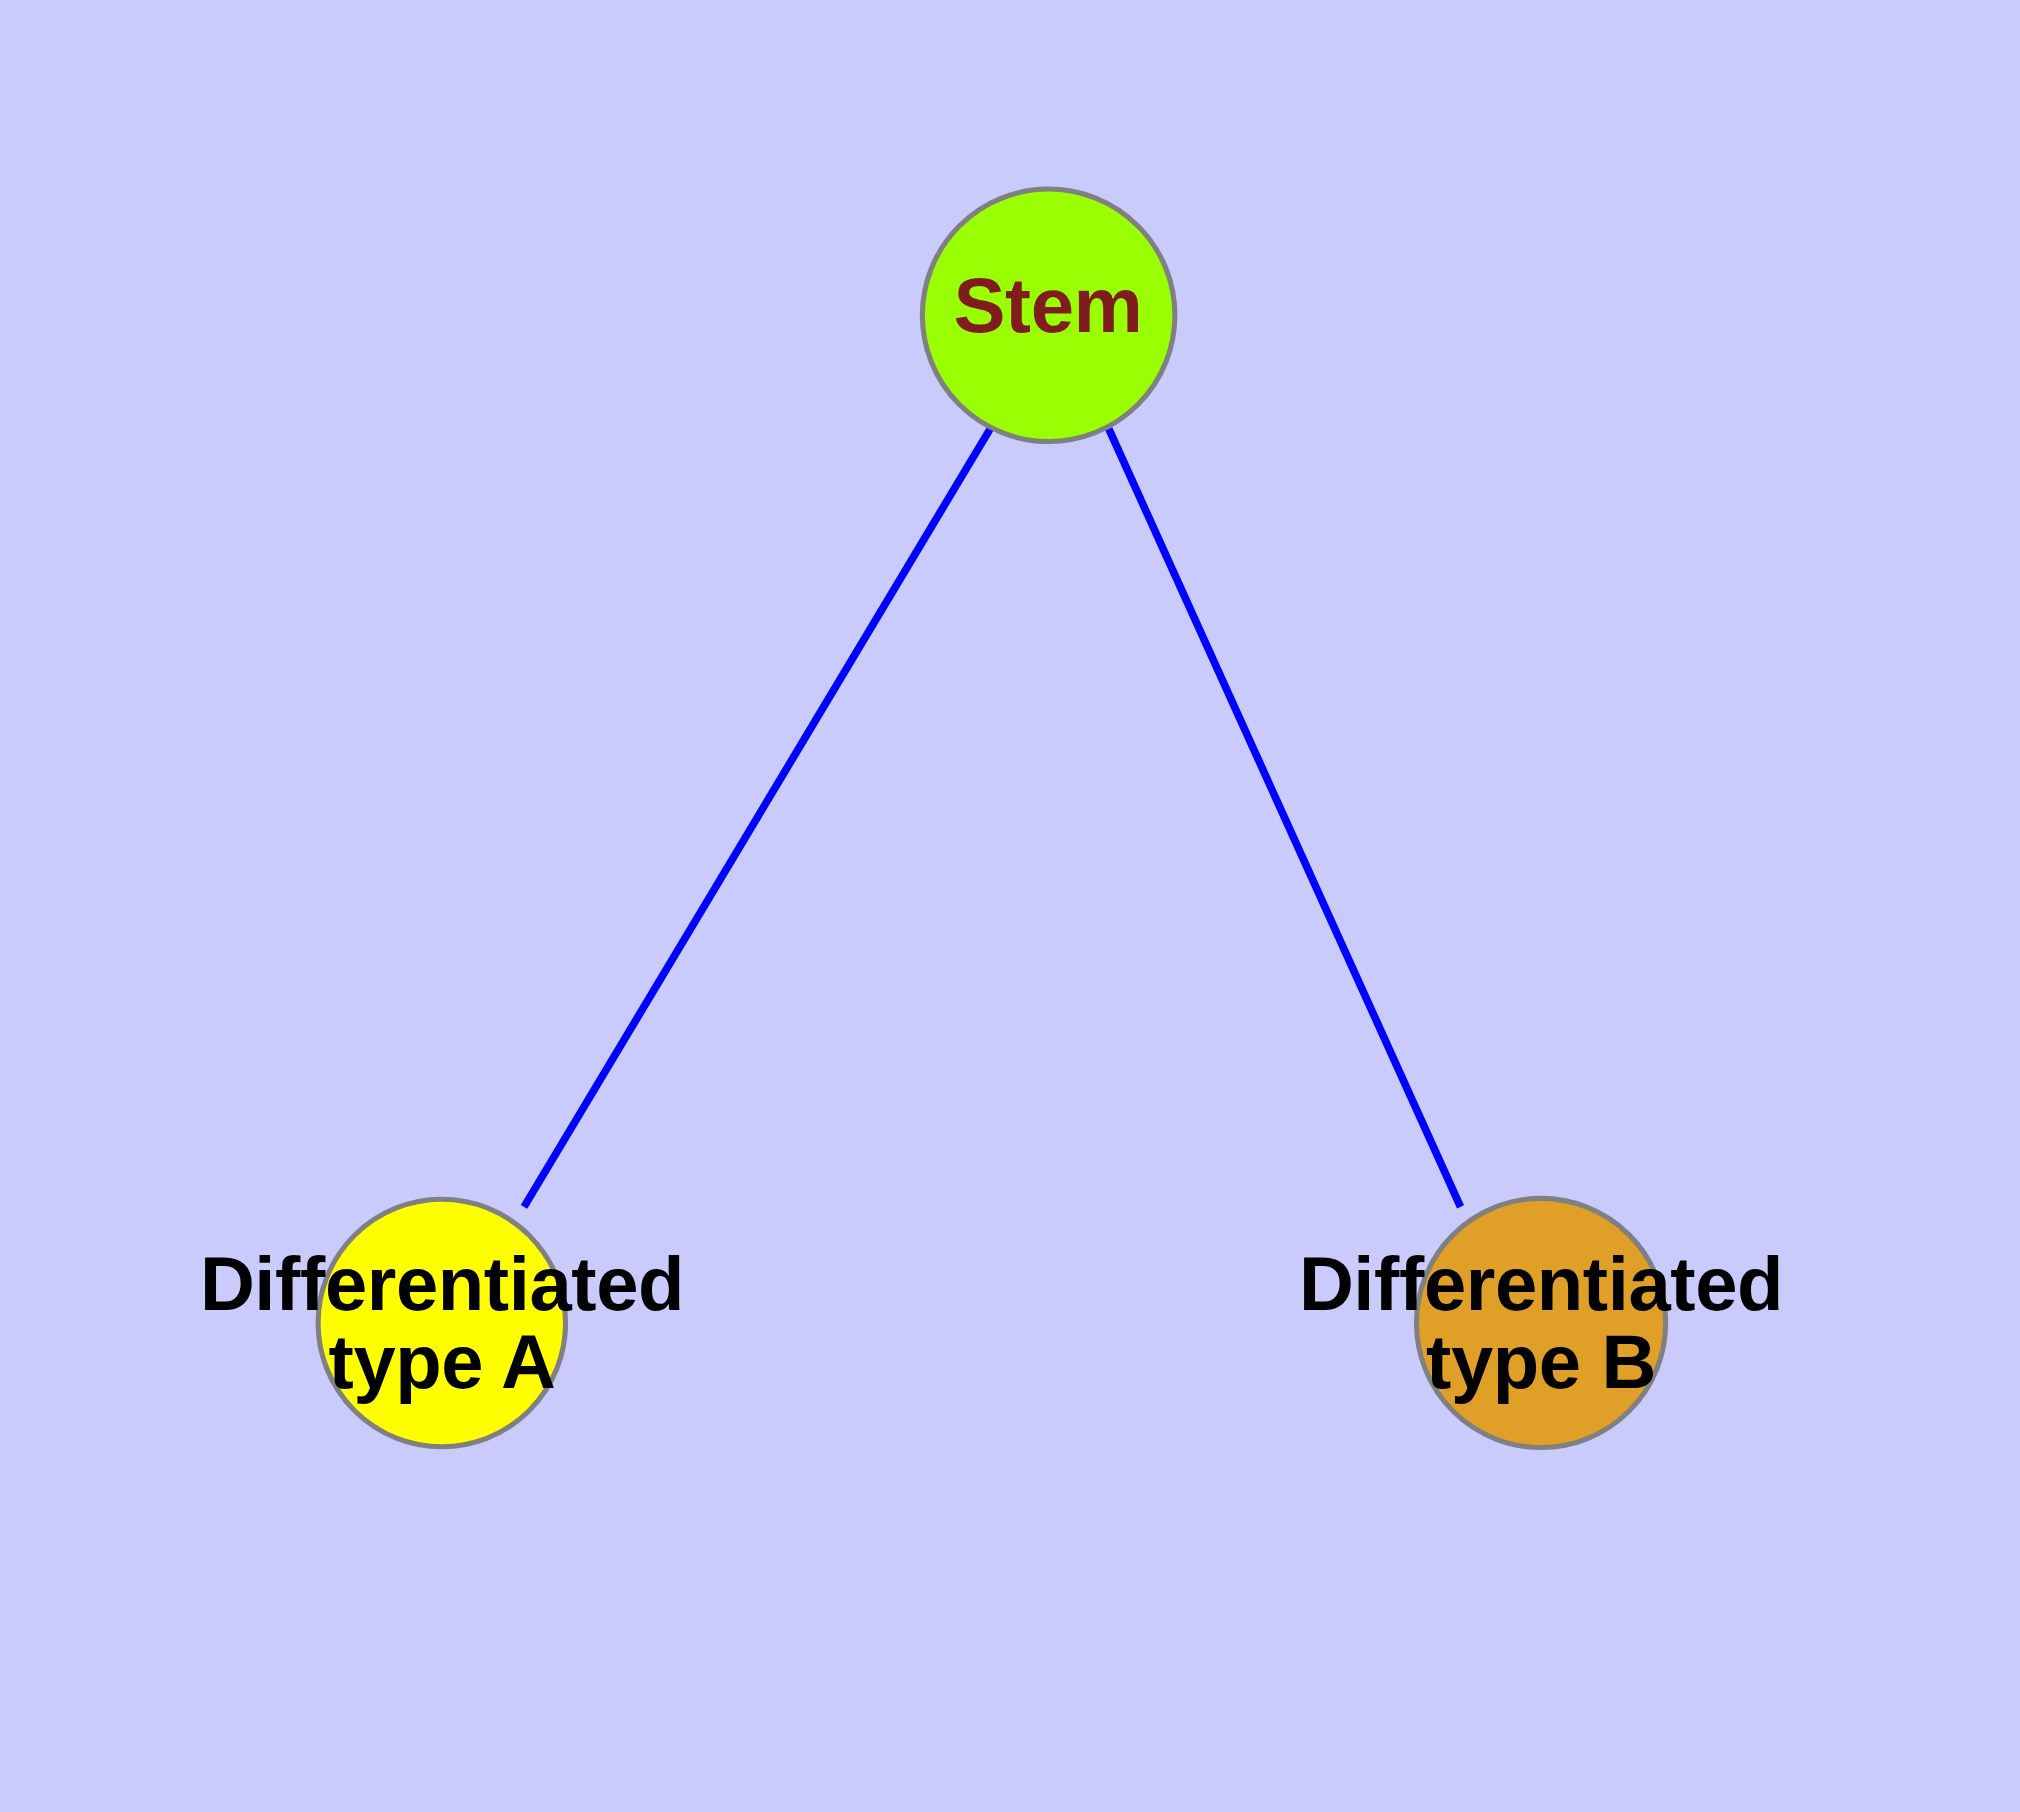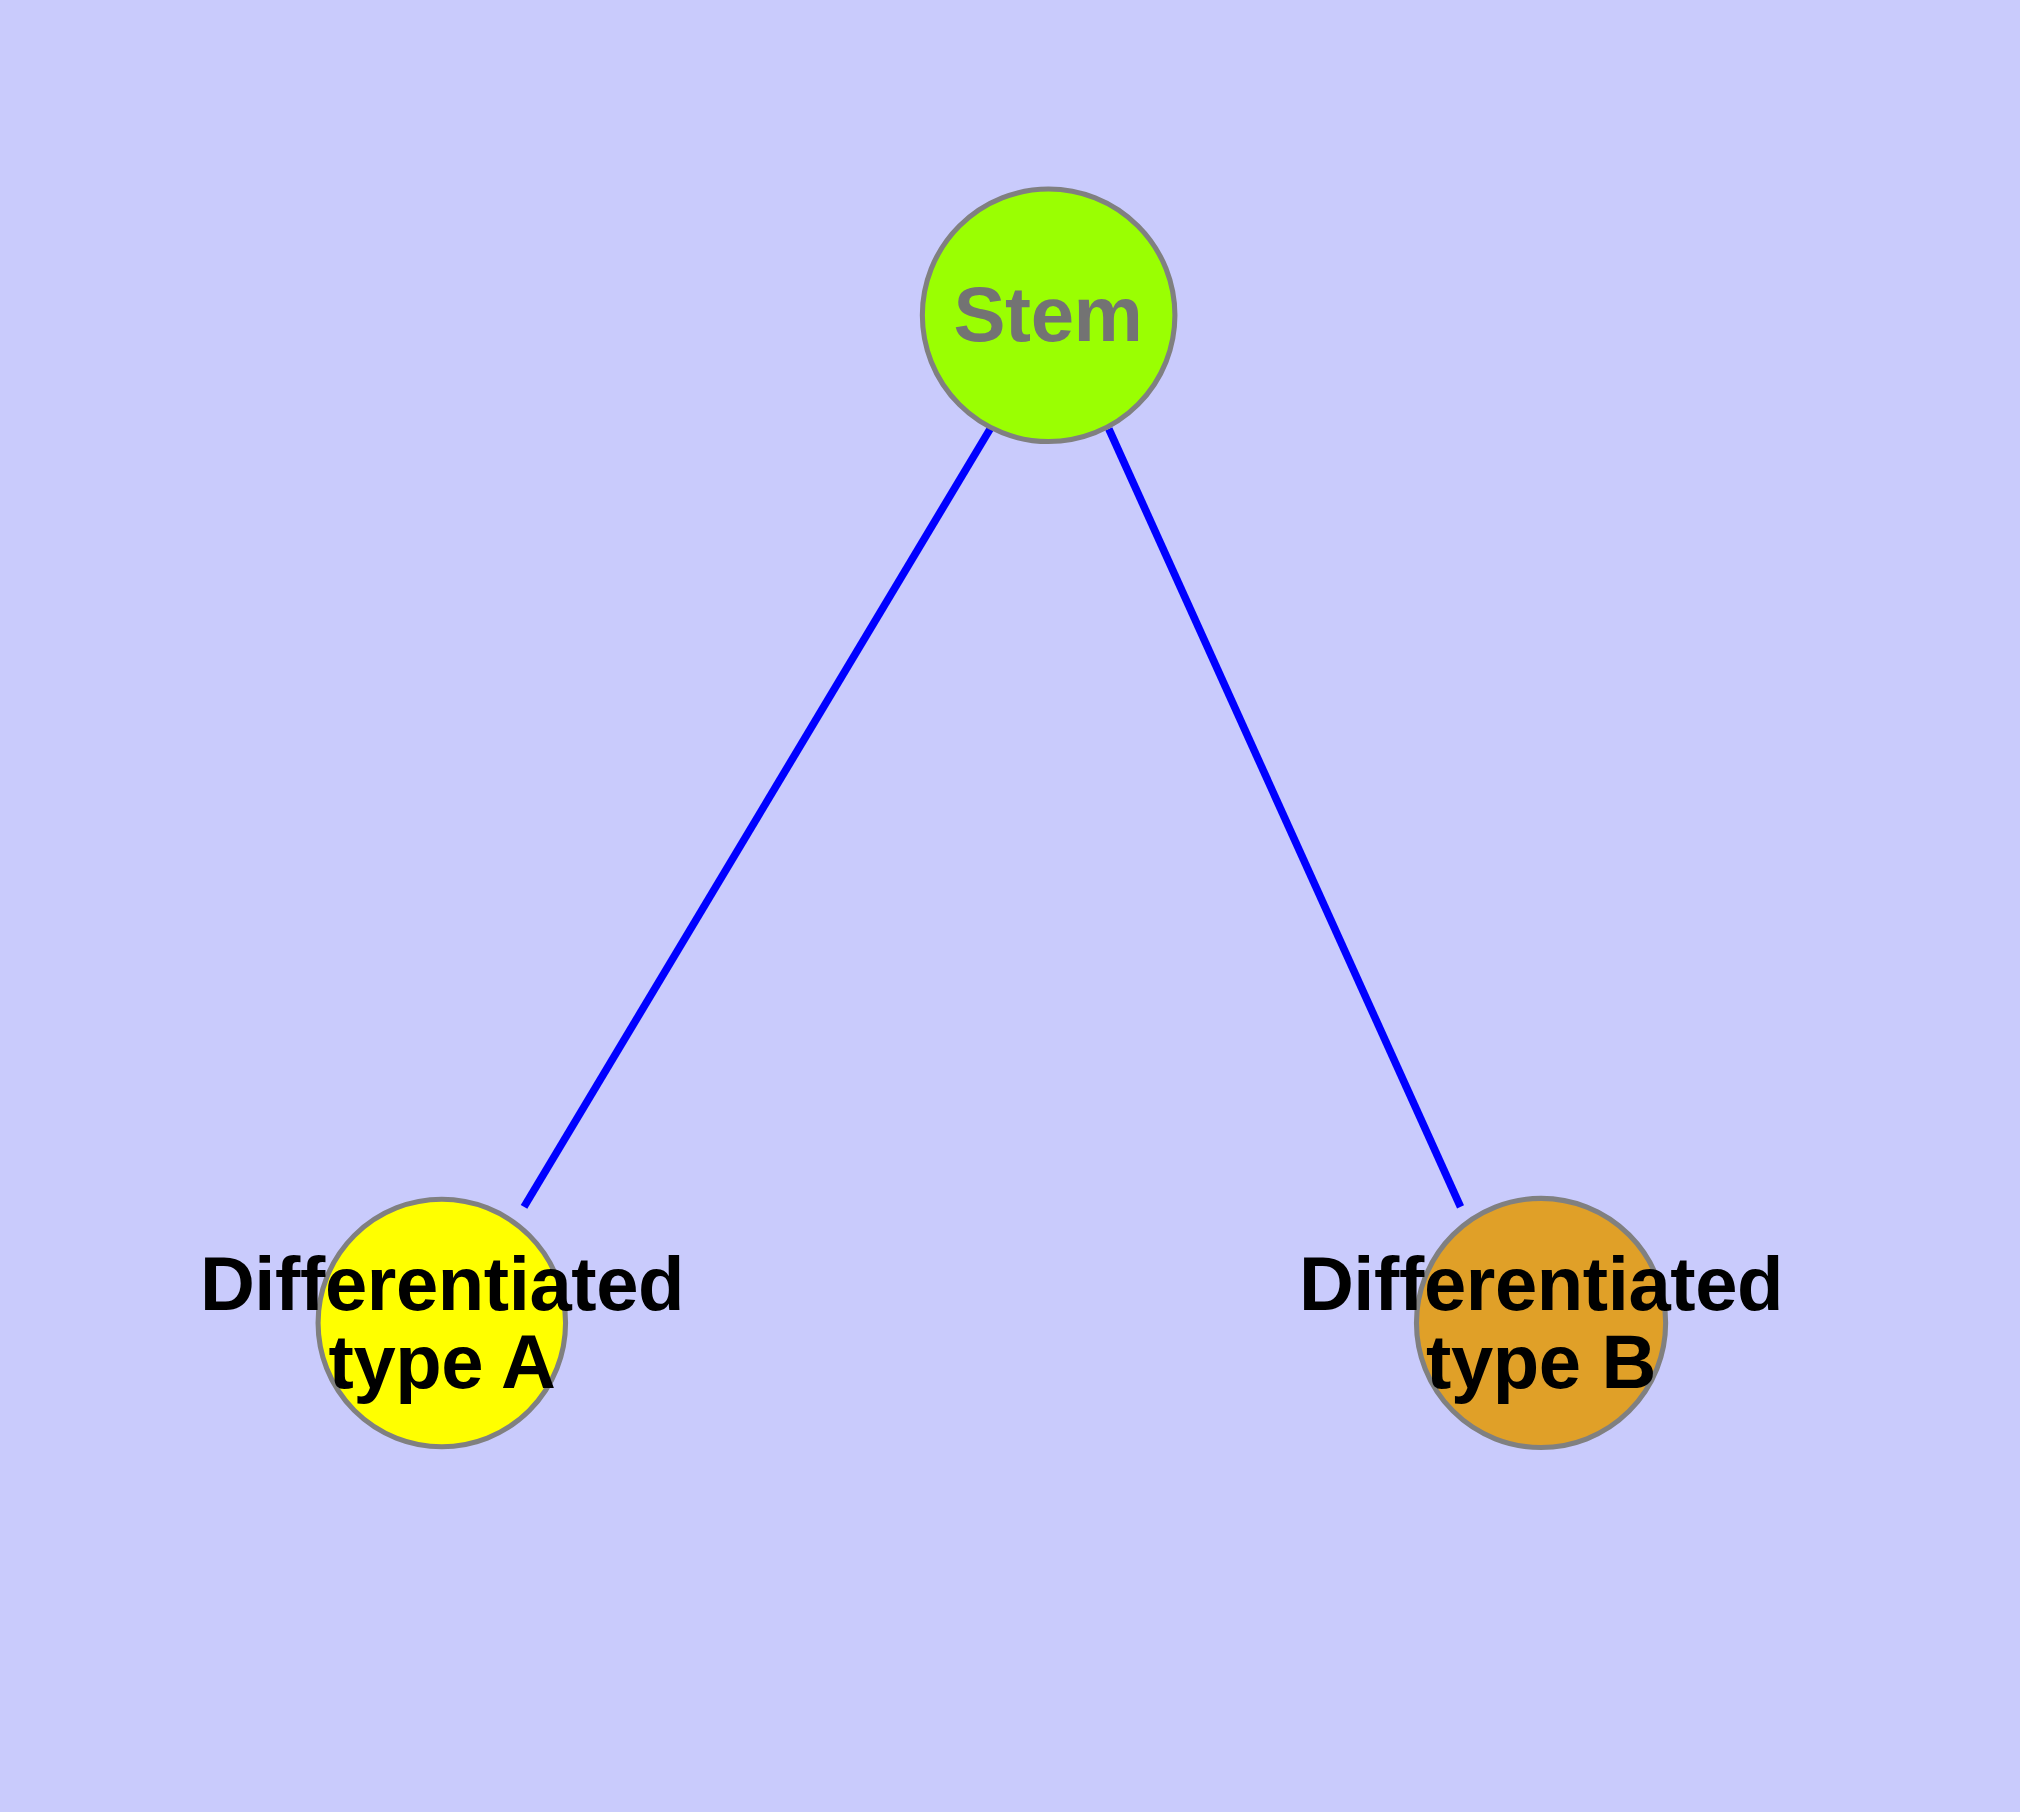--- a/index.html
+++ b/index.html
@@ -58,21 +58,21 @@
       <line x1="1168" y1="506" x2="618" y2="1424" stroke="#0000ff" stroke-width="9" stroke-linecap="butt"></line>
       <line x1="1308" y1="506" x2="1723" y2="1424" stroke="#0000ff" stroke-width="9" stroke-linecap="butt"></line>
     </g>
     <g>
       <circle cx="1237" cy="372" r="149" fill="#9aff02" stroke="#808080" stroke-width="6"></circle>
       <circle cx="521" cy="1561" r="146" fill="#ffff00" stroke="#808080" stroke-width="6"></circle>
       <circle cx="1818" cy="1561" r="147" fill="#e0a028" stroke="#808080" stroke-width="6"></circle>
     </g>
   </svg>
 
-  <div class="node-label label-stem" style="left: 1048px; top: 315px; color: #737373;">Stem</div>
+  <div class="node-label label-stem" style="left: 1048px; top: 306px; color: #7f1d1d;">Stem</div>
 
   <div class="node-label label-typea" style="left: 442px; top: 1323px; color: rgb(0, 0, 0);">Differentiated
 type A</div>
 
   <div class="node-label label-typeb" style="left: 1541px; top: 1323px; color: rgb(0, 0, 0);">Differentiated
 type B</div>
 
 </div>
 
 

